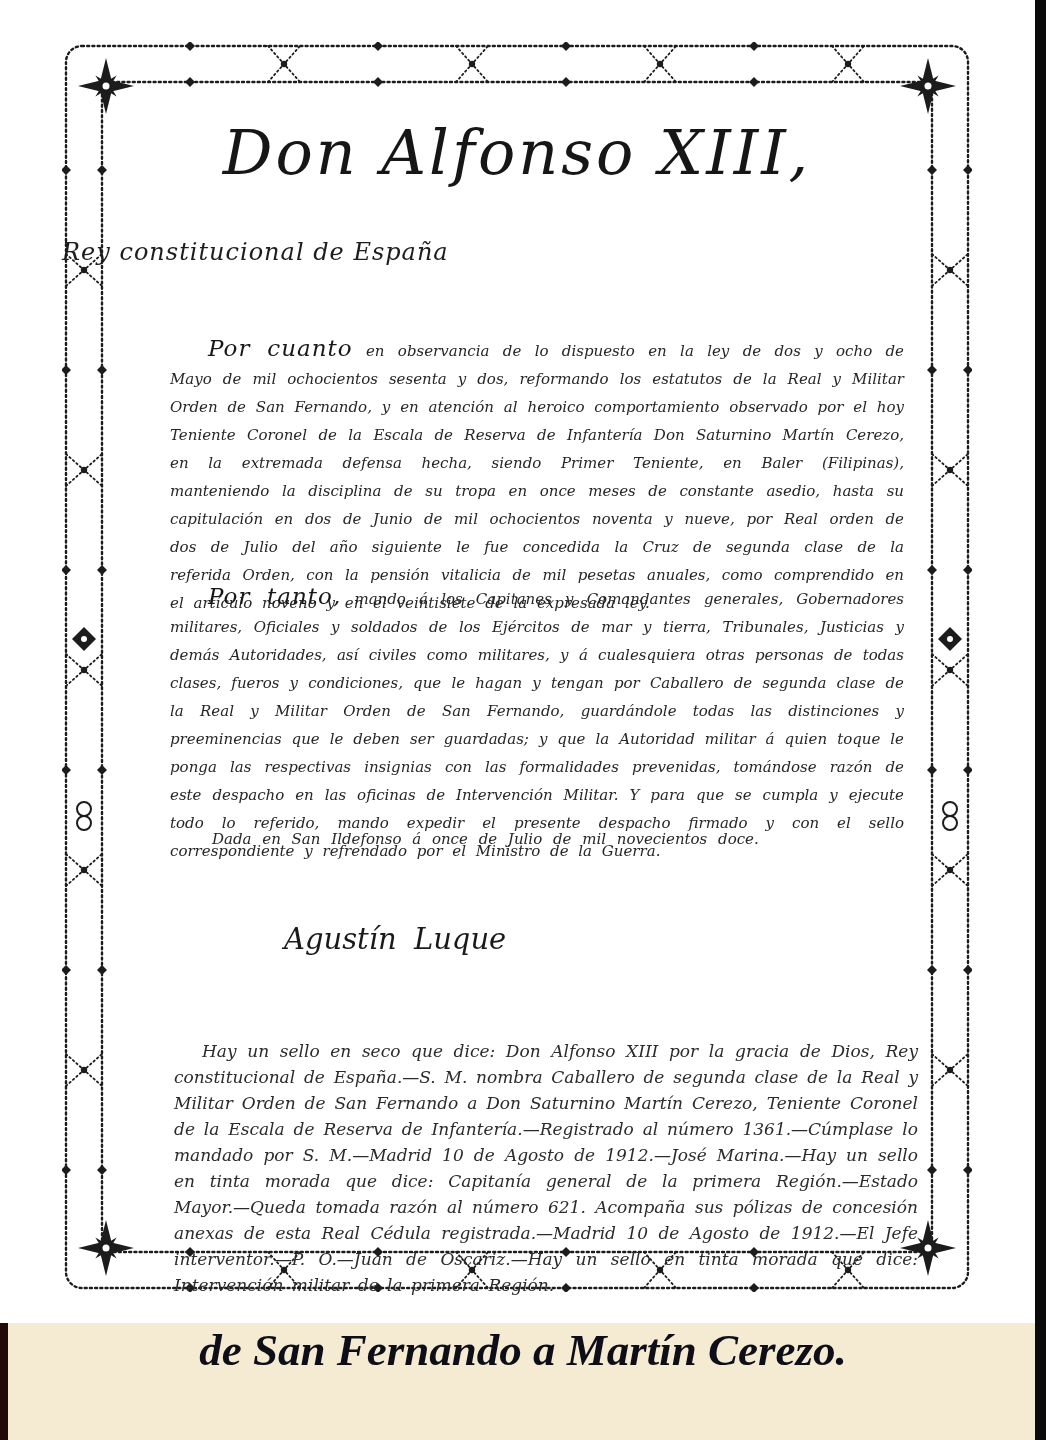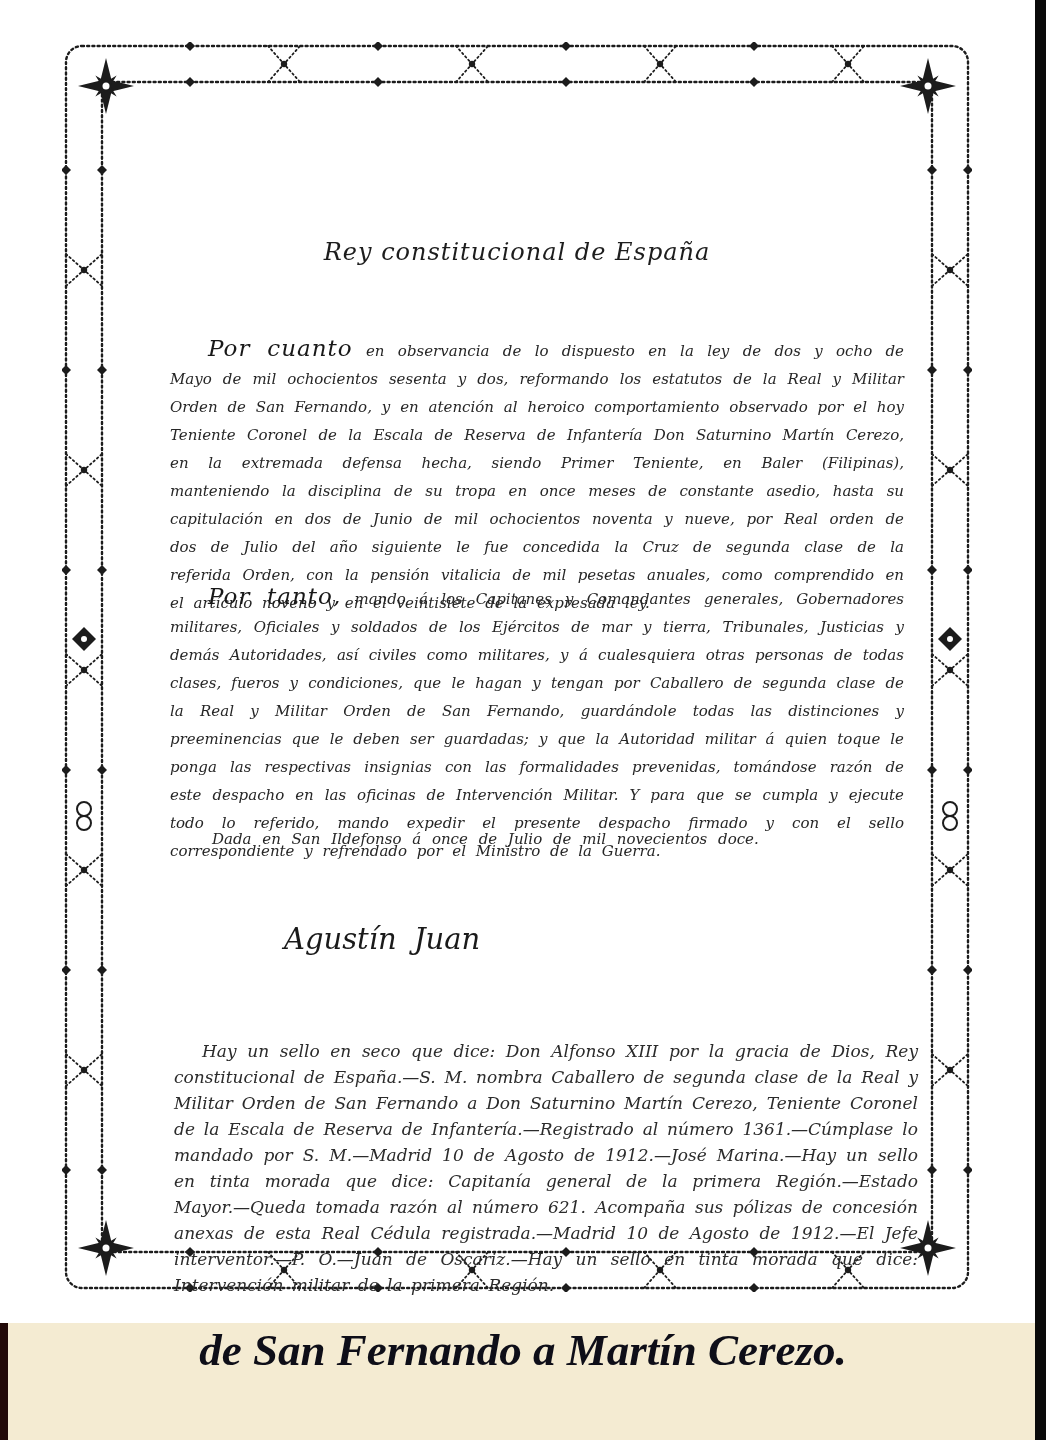--- a/index.html
+++ b/index.html
@@ -11,21 +11,21 @@
 
   .doc{position:absolute;left:62px;top:42px;width:910px;height:1250px;}
   #border-svg{position:absolute;left:0;top:0;width:910px;height:1250px;}
   .bead{fill:none;stroke:#1c1c1c;stroke-width:2.4;stroke-dasharray:2 3.2;stroke-linecap:round;}
   .beadthin{fill:none;stroke:#1c1c1c;stroke-width:1.8;stroke-dasharray:1.6 3;stroke-linecap:round;}
   .orn{fill:#1c1c1c;stroke:none;}
 
   .content{position:absolute;left:0;top:0;width:100%;height:100%;}
   .doc-title{position:absolute;top:74px;left:0;width:100%;margin:0;text-align:center;
              font-style:italic;font-weight:500;font-size:62px;letter-spacing:3px;color:#161616;}
-  .doc-subtitle{position:absolute;top:196px;left:0;width:100%;text-align:center;
+  .doc-subtitle{position:absolute;top:196px;left:0;width:100%;
              font-style:italic;font-size:24px;letter-spacing:1px;color:#1d1d1d;}
 
   .body-par{position:absolute;left:108px;width:734px;margin:0;text-align:justify;
             font-style:italic;font-size:15px;line-height:28px;word-spacing:5px;
             color:#262626;text-indent:38px;}
   .body-par .lead{font-size:23px;letter-spacing:1px;color:#181818;}
   .par1{top:292px;}
   .par2{top:540px;}
   .dada-line{position:absolute;top:788px;left:150px;width:600px;margin:0;
             font-style:italic;font-size:15px;word-spacing:6px;color:#262626;}
@@ -163,31 +163,32 @@
         <circle cx="22" cy="597" r="3" fill="#ffffff"></circle>
         <circle cx="22" cy="767" r="7" fill="none" stroke="#1c1c1c" stroke-width="2"></circle>
         <circle cx="22" cy="781" r="7" fill="none" stroke="#1c1c1c" stroke-width="2"></circle>
         <path d="M 888 585 L 900 597 L 888 609 L 876 597 Z" class="orn"></path>
         <circle cx="888" cy="597" r="3" fill="#ffffff"></circle>
         <circle cx="888" cy="767" r="7" fill="none" stroke="#1c1c1c" stroke-width="2"></circle>
         <circle cx="888" cy="781" r="7" fill="none" stroke="#1c1c1c" stroke-width="2"></circle>
       </svg>
 
     <div class="content">
+      <h1 class="doc-title">Don Alfonso XIII,</h1>
 
       <div class="doc-subtitle">Rey constitucional de España</div>
 
       <p class="body-par par1"><span class="lead">Por cuanto</span><span> en observancia de lo dispuesto en la ley de dos y ocho de Mayo de mil ochocientos sesenta y dos, reformando los estatutos de la Real y Militar Orden de San Fernando, y en atención al heroico comportamiento observado por el hoy Teniente Coronel de la Escala de Reserva de Infantería Don Saturnino Martín Cerezo, en la extremada defensa hecha, siendo Primer Teniente, en Baler (Filipinas), manteniendo la disciplina de su tropa en once meses de constante asedio, hasta su capitulación en dos de Junio de mil ochocientos noventa y nueve, por Real orden de dos de Julio del año siguiente le fue concedida la Cruz de segunda clase de la referida Orden, con la pensión vitalicia de mil pesetas anuales, como comprendido en el artículo noveno y en el veintisiete de la expresada ley.</span></p>
 
       <p class="body-par par2"><span class="lead">Por tanto,</span><span> mando á los Capitanes y Comandantes generales, Gobernadores militares, Oficiales y soldados de los Ejércitos de mar y tierra, Tribunales, Justicias y demás Autoridades, así civiles como militares, y á cualesquiera otras personas de todas clases, fueros y condiciones, que le hagan y tengan por Caballero de segunda clase de la Real y Militar Orden de San Fernando, guardándole todas las distinciones y preeminencias que le deben ser guardadas; y que la Autoridad militar á quien toque le ponga las respectivas insignias con las formalidades prevenidas, tomándose razón de este despacho en las oficinas de Intervención Militar. Y para que se cumpla y ejecute todo lo referido, mando expedir el presente despacho firmado y con el sello correspondiente y refrendado por el Ministro de la Guerra.</span></p>
 
       <p class="dada-line">Dada en San Ildefonso á once de Julio de mil novecientos doce.</p>
 
 
-      <div class="sig-minister">Agustín Juan</div>
+      <div class="sig-minister">Agustín Luque</div>
 
       <p class="reg-note">Hay un sello en seco que dice: Don Alfonso XIII por la gracia de Dios, Rey constitucional de España.—S. M. nombra Caballero de segunda clase de la Real y Militar Orden de San Fernando a Don Saturnino Martín Cerezo, Teniente Coronel de la Escala de Reserva de Infantería.—Registrado al número 1361.—Cúmplase lo mandado por S. M.—Madrid 10 de Agosto de 1912.—José Marina.—Hay un sello en tinta morada que dice: Capitanía general de la primera Región.—Estado Mayor.—Queda tomada razón al número 621. Acompaña sus pólizas de concesión anexas de esta Real Cédula registrada.—Madrid 10 de Agosto de 1912.—El Jefe interventor.—P. O.—Juan de Oscariz.—Hay un sello en tinta morada que dice: Intervención militar de la primera Región.</p>
     </div>
   </div>
 
   <div class="caption-band">
     <div class="caption-line">de San Fernando a Martín Cerezo.</div>
   </div>
 
   <div class="edge-bar right"></div>

